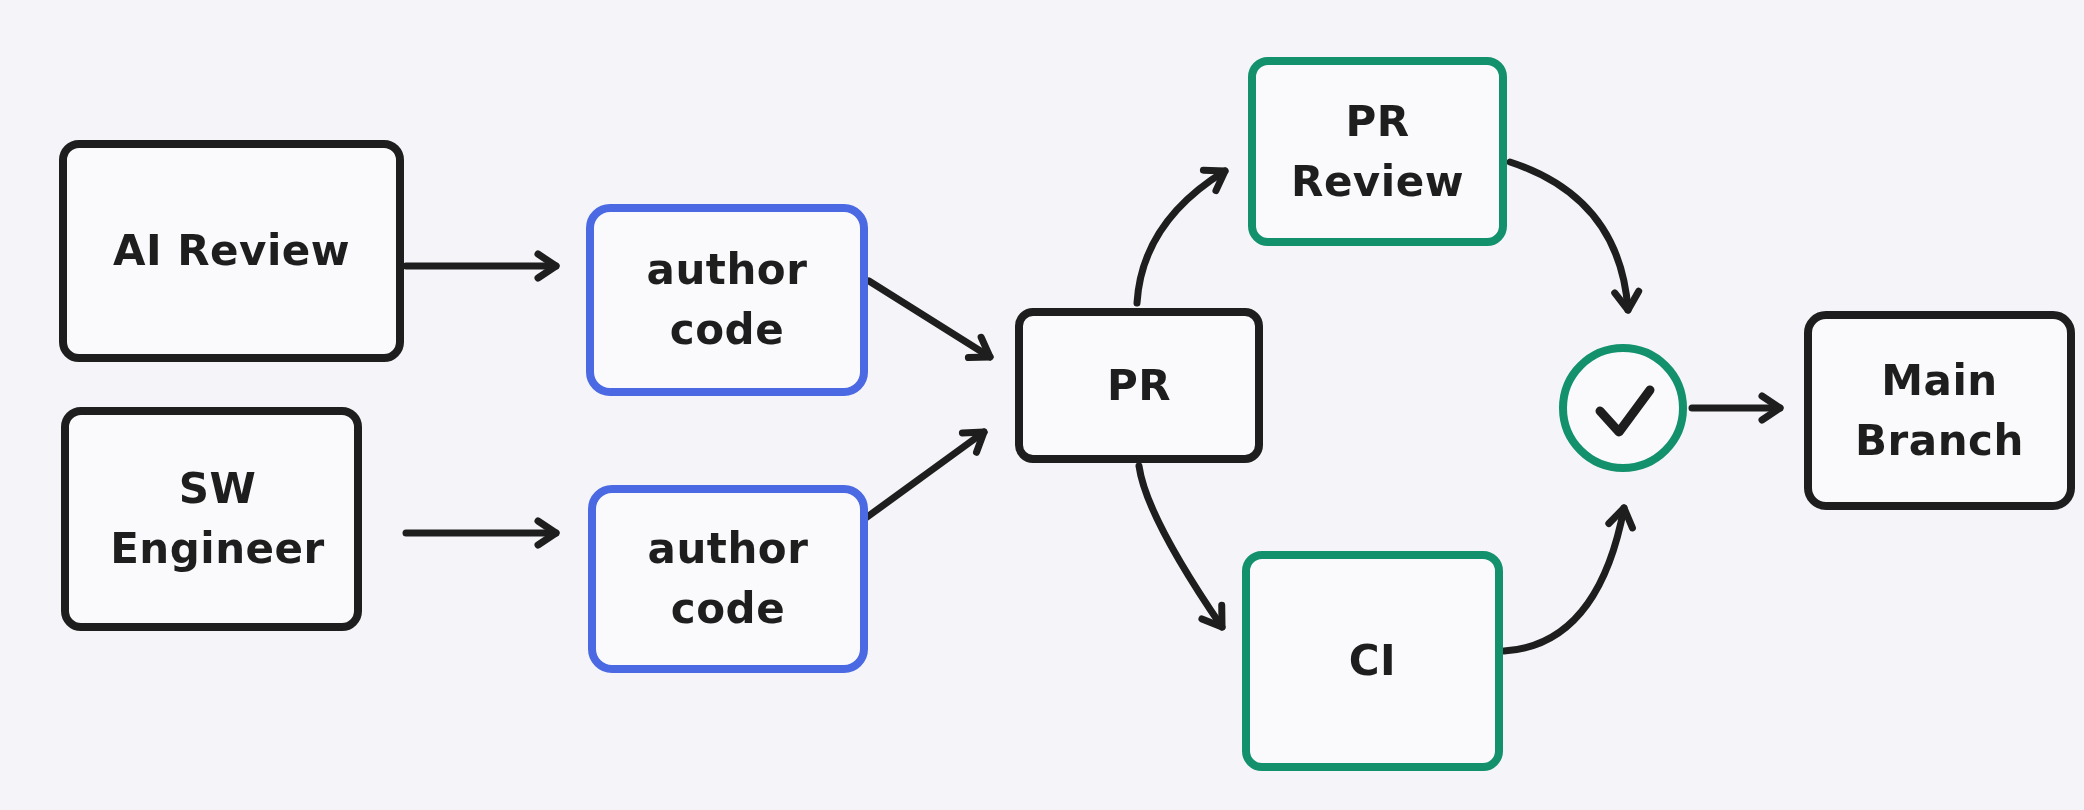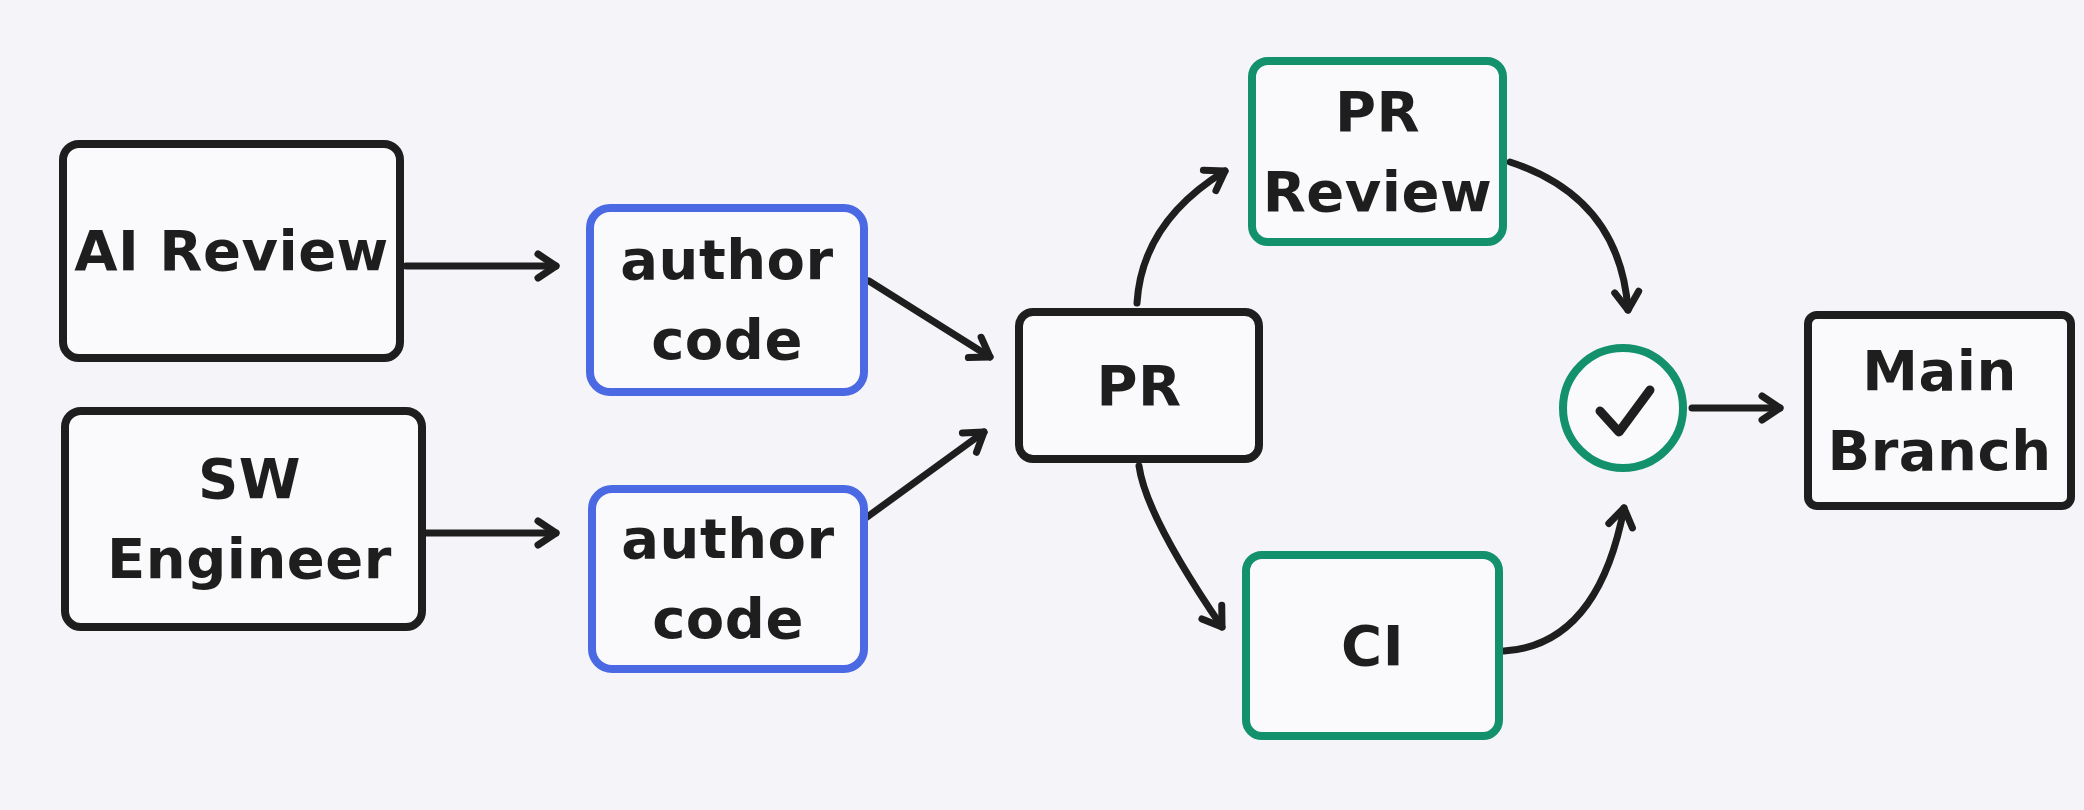--- a/index.html
+++ b/index.html
@@ -42,37 +42,37 @@
     background:var(--node-fill);
     border:8px solid var(--ink);
     border-radius:20px;
     display:flex;
     align-items:center;
     justify-content:center;
     text-align:center;
   }
   .node .label{
     white-space:pre-line;
-    font-size:56px;
+    font-size:42px;
     font-weight:700;
     line-height:1.42;
     color:var(--ink);
     letter-spacing:0.5px;
   }
   .node.blue{border-color:var(--blue);border-radius:24px;margin-top:44px;}
   .node.green{border-color:var(--green);}
   
   #node-ai-agent     {left:59px;  top:140px; width:345px; height:222px;}
-  #node-sw-engineer  {left:61px;  top:407px; width:365px; height:224px;padding-left:12px;}
+  #node-sw-engineer  {left:61px;  top:407px; width:301px; height:224px;padding-left:12px;}
   #node-author-code-1{left:586px; top:160px; width:282px; height:192px;}
   #node-author-code-2{left:588px; top:441px; width:280px; height:188px;}
   #node-pr           {left:1015px;top:308px; width:248px; height:155px; border-radius:18px;}
   #node-pr-review    {left:1248px;top:57px;  width:259px; height:189px;}
-  #node-ci           {left:1242px;top:551px; width:261px; height:189px;}
-  #node-main-branch  {left:1804px;top:311px; width:271px; height:199px; border-radius:13px;}
+  #node-ci           {left:1242px;top:551px; width:261px; height:220px;}
+  #node-main-branch  {left:1804px;top:311px; width:271px; height:199px; border-radius:22px;}
   #node-checks-passed{
     left:1559px;top:344px;width:128px;height:128px;
     border-radius:50%;
     border-color:var(--green);
     padding:0;
   }
   #node-checks-passed svg{display:block;}
   .check-stroke{
     stroke:var(--ink);
     stroke-width:9;

